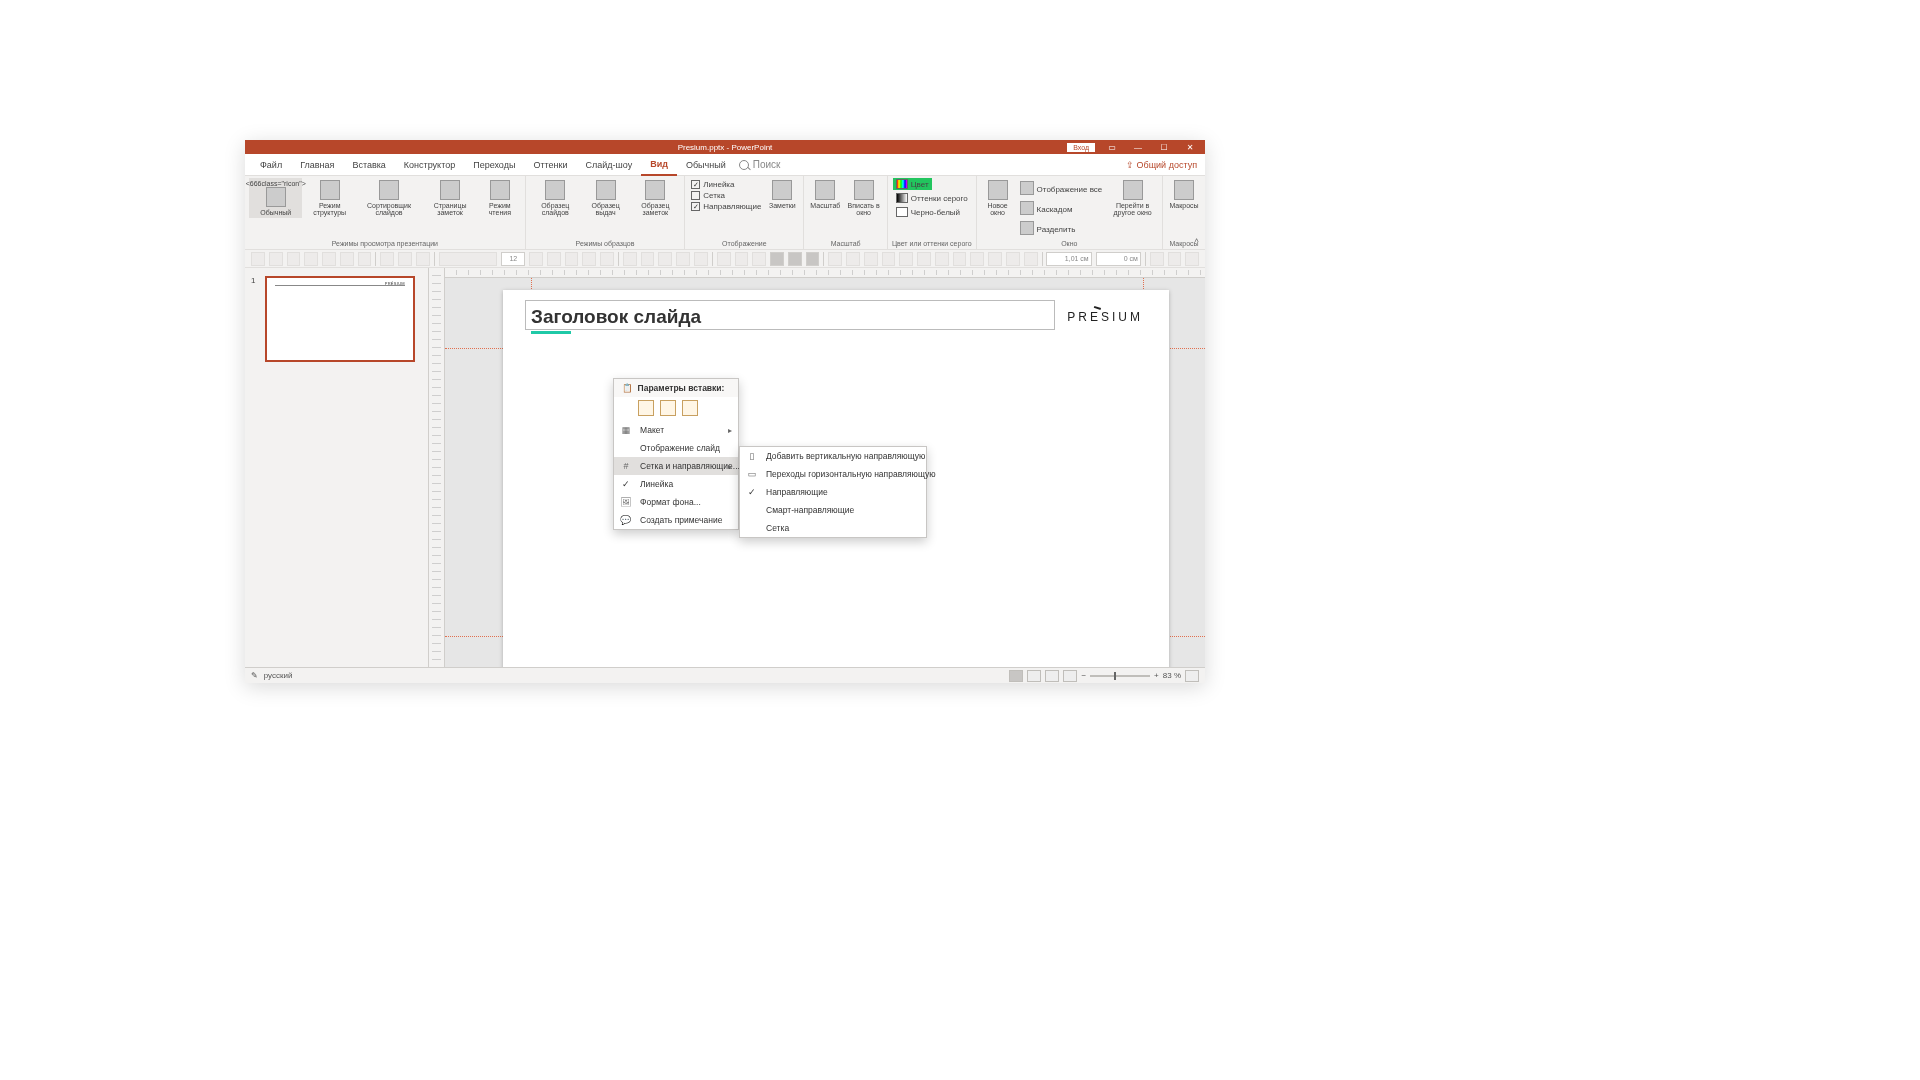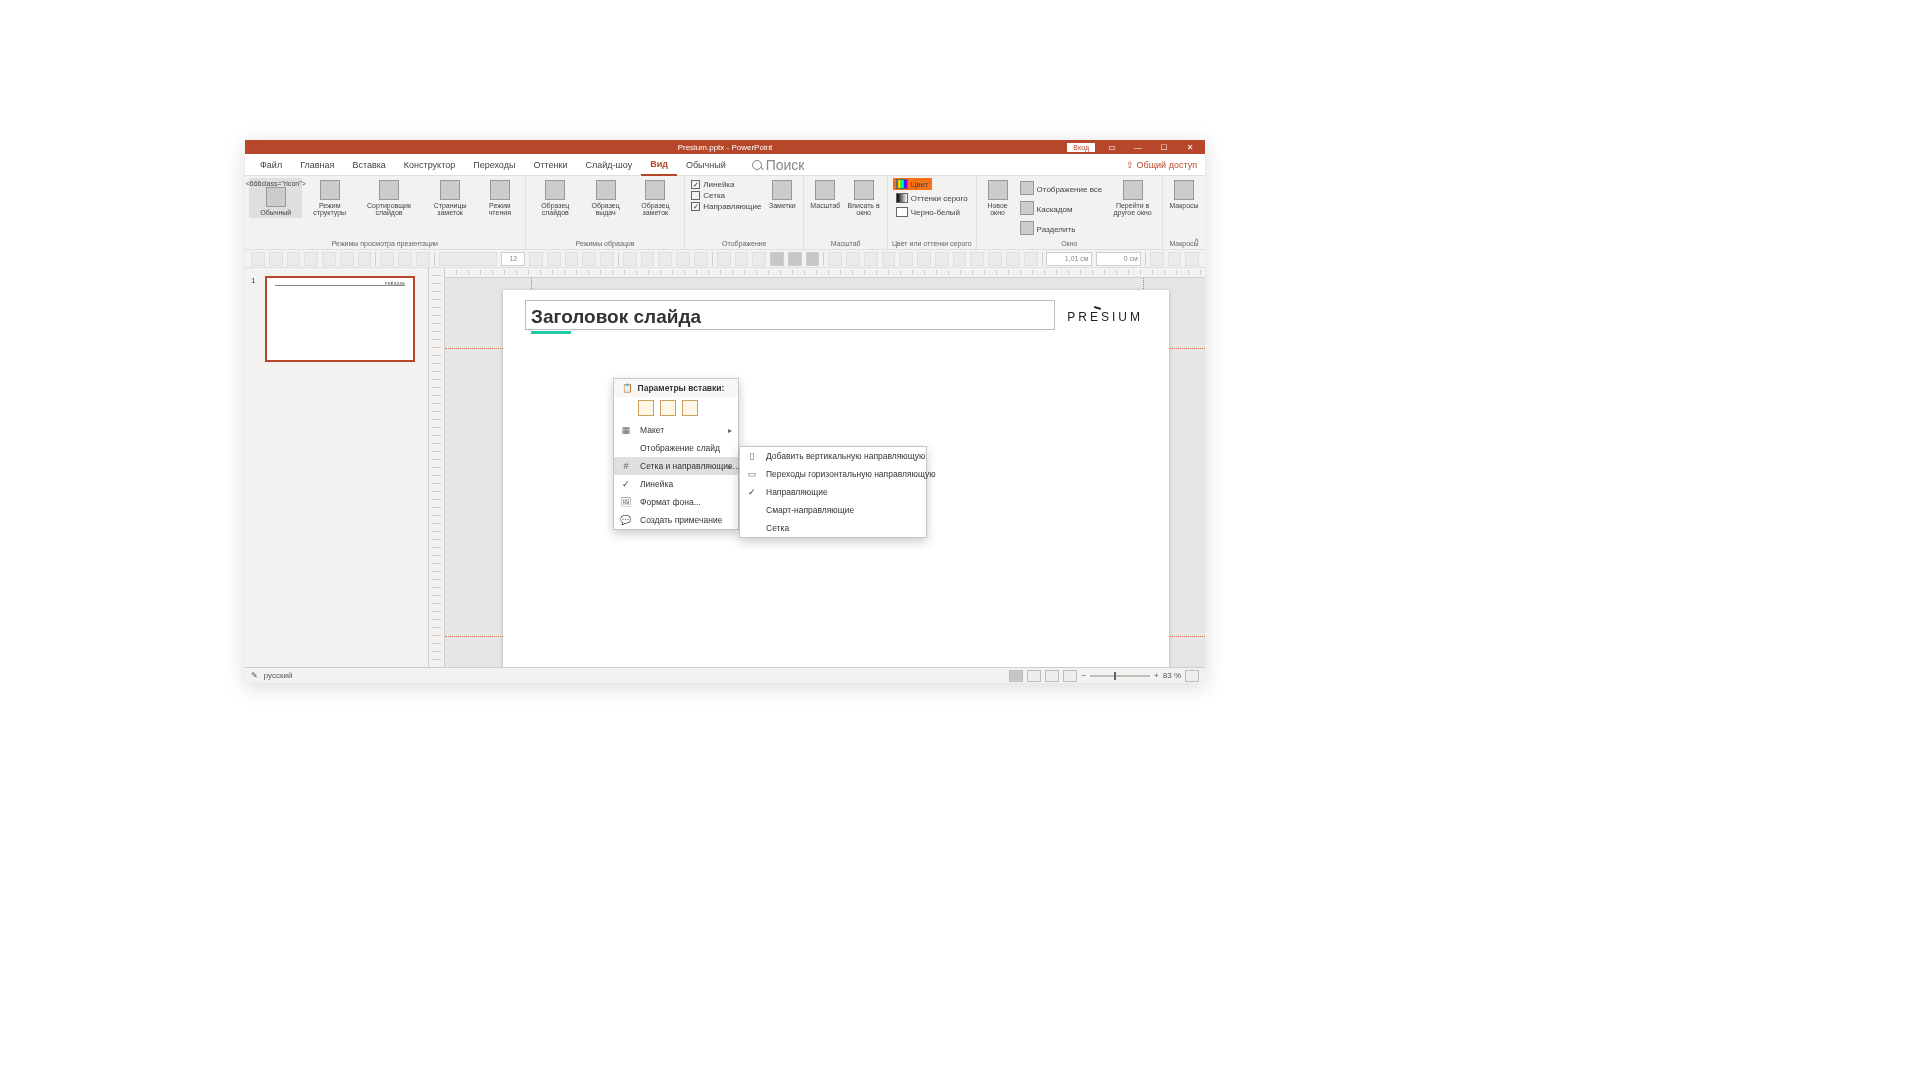--- a/index.html
+++ b/index.html
@@ -25,42 +25,42 @@
 .win-btn { width: 26px; height: 14px; display: flex; align-items: center; justify-content: center; font-size: 8px; color: #fff; }
 
 
 .menubar {
   height: 22px; background: #fff; border-bottom: 1px solid #e1dfdd;
   display: flex; align-items: center; padding: 8px 6px; font-size: 9px; color:#444;
   position: relative;
 }
 .menubar .tab { padding: 0 9px; height:22px; display:flex; align-items:center; cursor:default; }
 .menubar .tab.active { color:#b7472a; border-bottom: 2px solid #b7472a; font-weight:600; }
-.menubar .search { display:flex; align-items:center; margin-left: 17px; color:#888; font-size:14px; }
+.menubar .search { display:flex; align-items:center; margin-left: 4px; color:#888; font-size:10px; }
 .menubar .search .mag { width:10px; height:10px; border:1px solid #888; border-radius:50%; position:relative; margin-right:4px; }
 .menubar .search .mag:after { content:""; position:absolute; width:4px; height:1px; background:#888; right:-3px; bottom:0; transform:rotate(45deg); }
 .menubar .share { position:absolute; right:8px; color:#b7472a; font-size:9px; display:flex; align-items:center; }
 
 
 .ribbon {
   background:#f3f2f1; border-bottom:1px solid #e1dfdd;
   display:flex; position:relative;
 }
 .rgroup { border-right:1px solid #e1dfdd; padding: 2px 4px 0 4px; display:flex; flex-direction:column; align-items:center; }
 .rgroup .controls { display:flex; align-items:flex-start; gap:2px; flex:1; }
 .rgroup .label { font-size:7px; color:#666; text-align:center; padding:2px 0 2px; white-space:nowrap; }
 .rbtn { display:flex; flex-direction:column; align-items:center; justify-content:flex-start; padding:2px 2px; font-size:7px; color:#444; text-align:center; min-width:34px; }
 .rbtn.active { background:#e1dfdd; }
 .ricon { width:20px; height:20px; background:#ccc; border:1px solid #999; margin-bottom:2px; }
 .ricon.sm { width:14px; height:14px; }
 .checkrow { display:flex; align-items:center; font-size:8px; color:#444; gap:3px; white-space:nowrap; }
 .chk { width:9px; height:9px; border:1px solid #666; display:inline-flex; align-items:center; justify-content:center; font-size:7px; color:#333; }
 .vstack { display:flex; flex-direction:column; gap:2px; align-items:flex-start; }
 .color-btn-row { display:flex; align-items:center; gap:3px; font-size:8px; color:#444; white-space:nowrap; padding:1px 3px;}
-.color-btn-row.sel { background:#f97316; }
+.color-btn-row.sel { background:#22c55e; }
 .swatch { width:12px; height:10px; border:1px solid #666; }
 .swatch.rainbow { background:linear-gradient(90deg,#f00,#ff0,#0f0,#0ff,#00f,#f0f); }
 .swatch.gray { background:linear-gradient(90deg,#000,#fff); }
 .swatch.bw { background:#fff; }
 .collapse-caret { position:absolute; right:6px; bottom:4px; font-size:8px; color:#666; }
 
 
 .toolbar2 {
   height:18px; background:#f3f2f1; border-bottom:1px solid #e1dfdd;
   display:flex; align-items:center; gap:4px; padding:0 6px;

